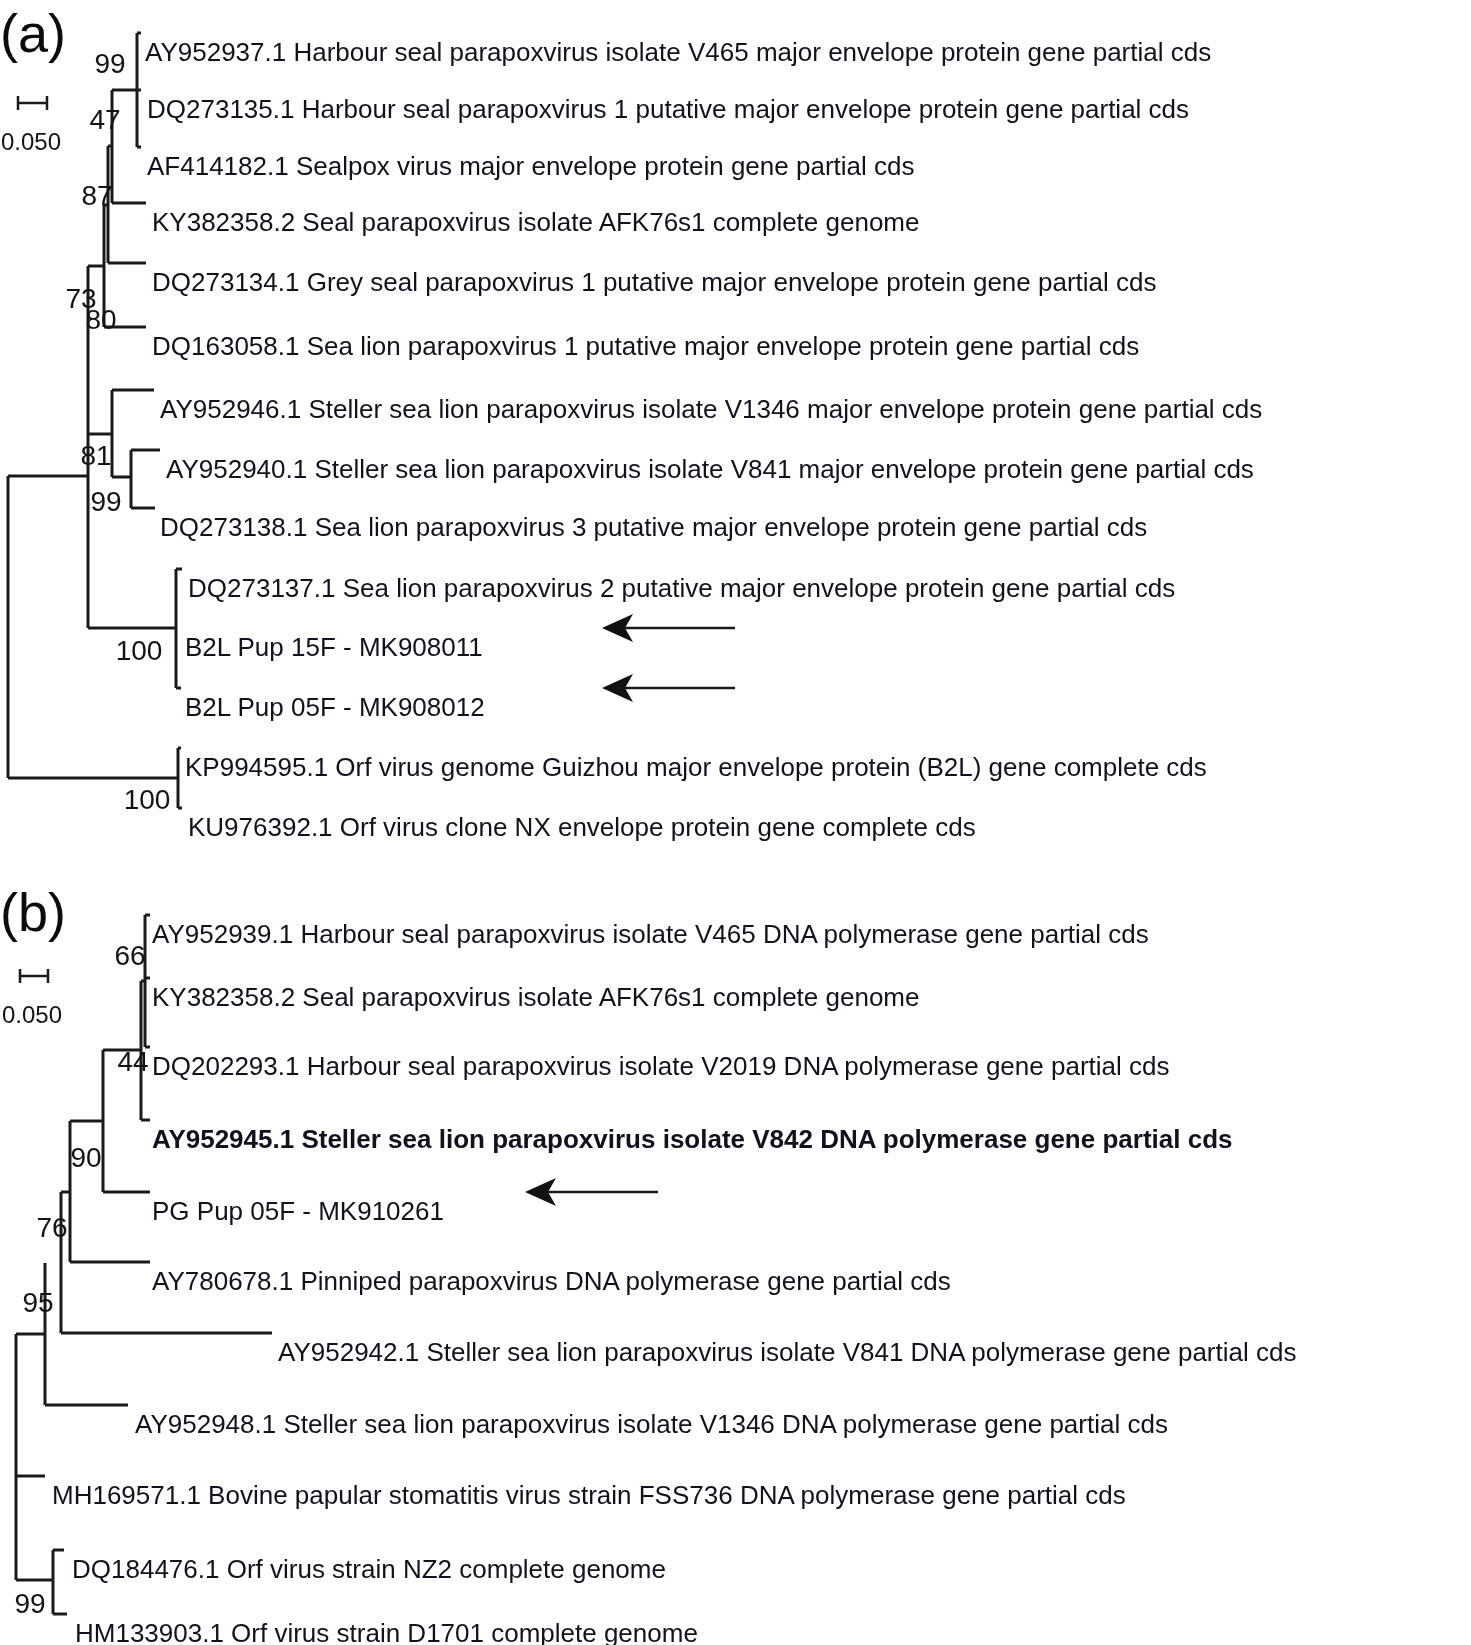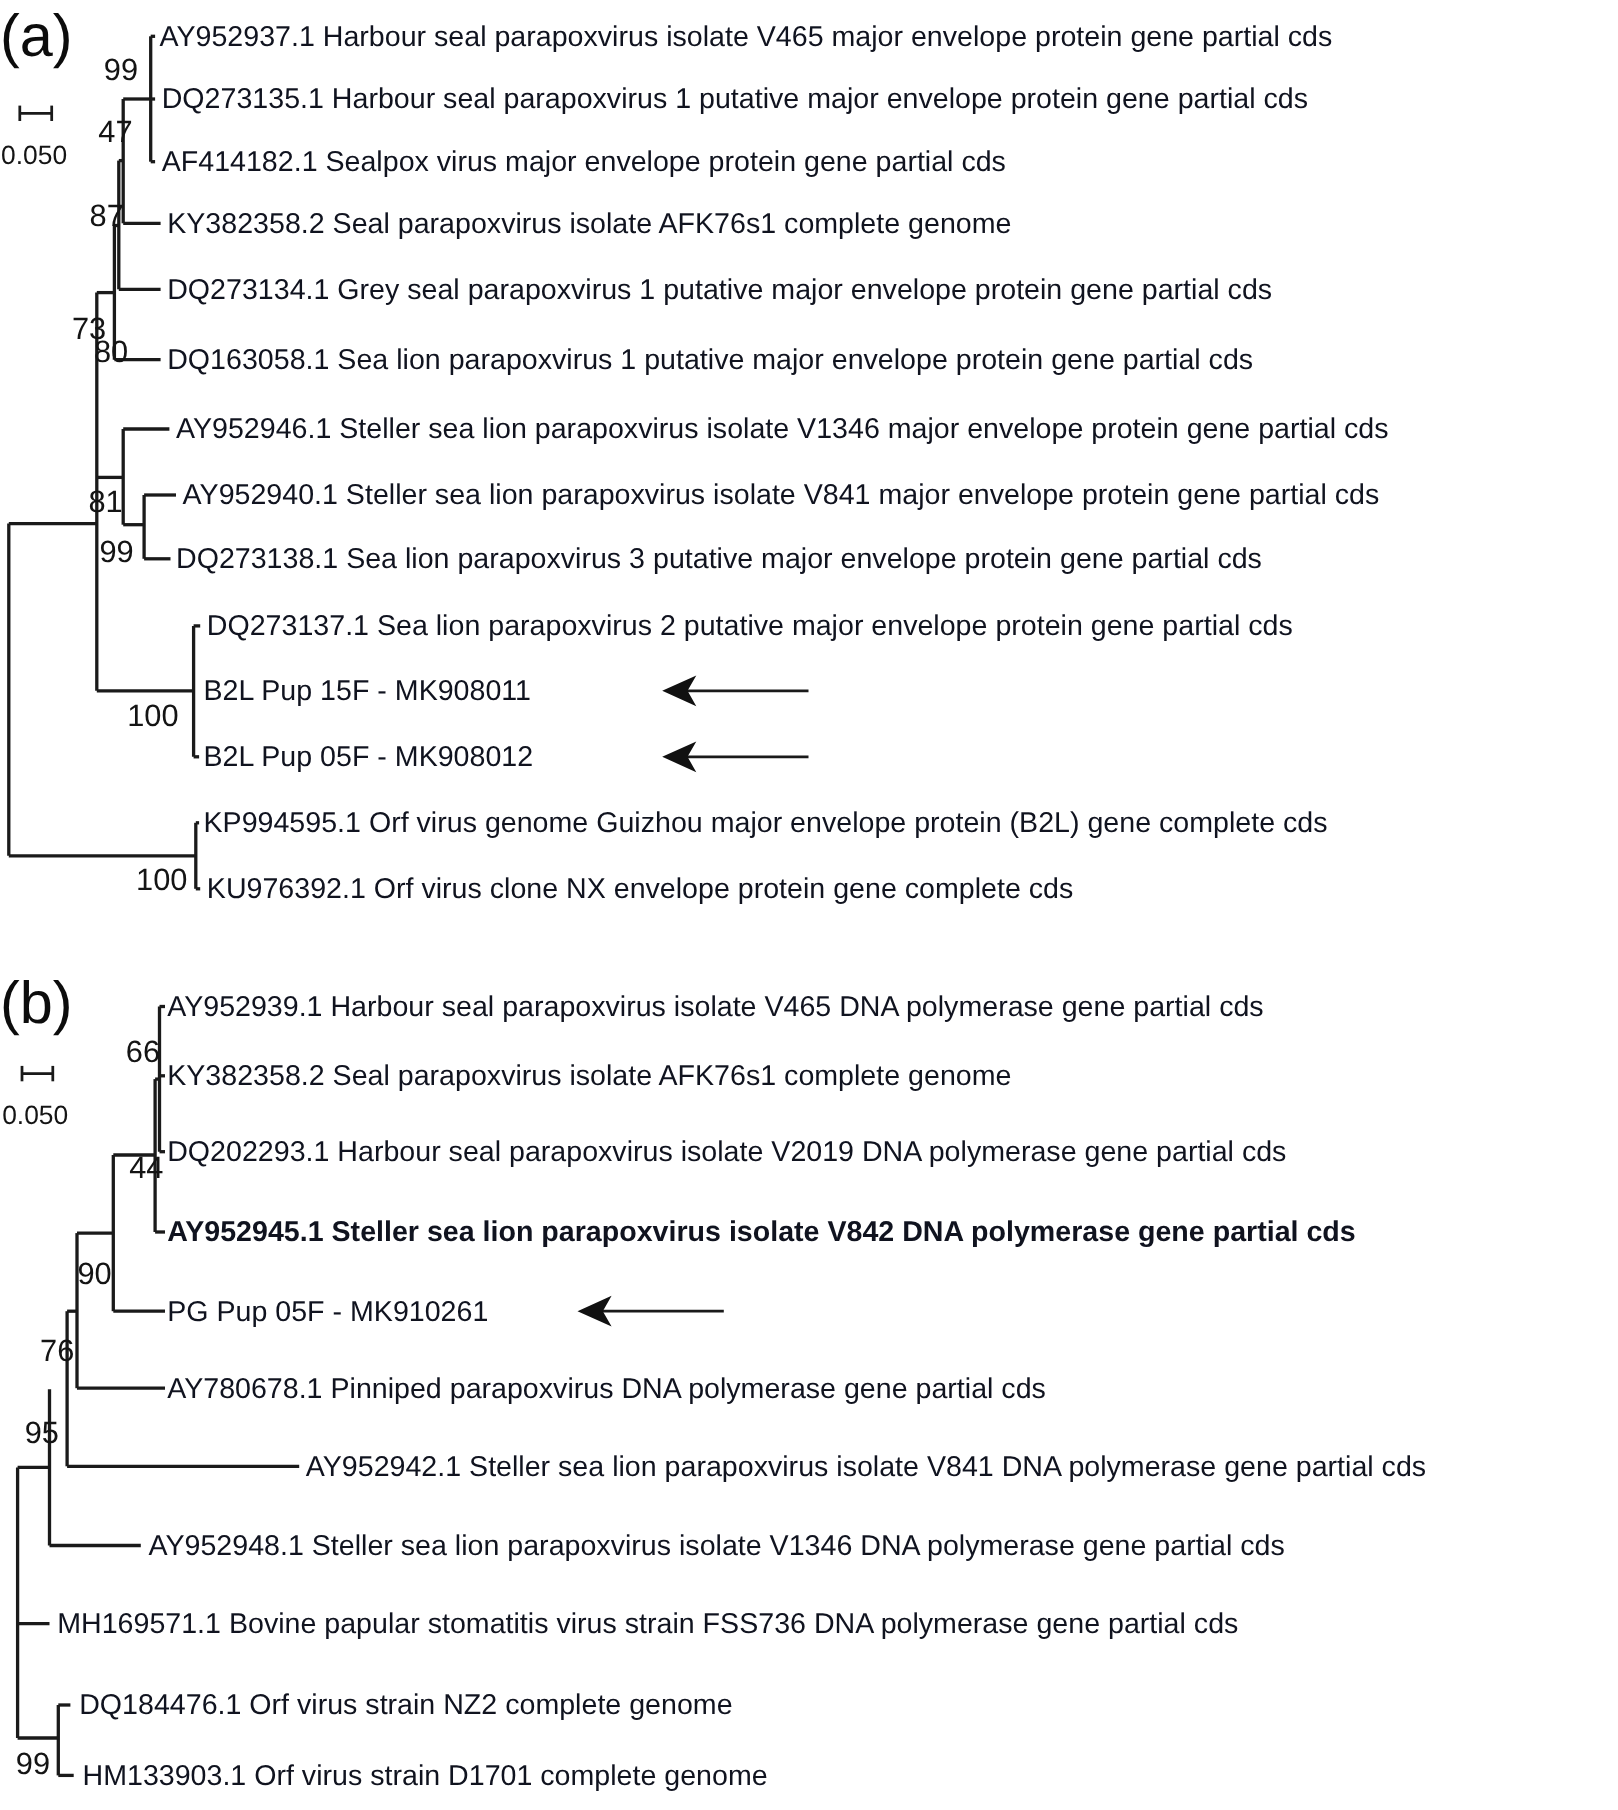--- a/index.html
+++ b/index.html
@@ -11,20 +11,21 @@
     overflow:hidden;
   }
   #tree-svg{position:absolute;left:0;top:0;}
   .tip-label{
     position:absolute;
     transform:translateY(-50%);
     white-space:nowrap;
     font-size:26px;
     color:#10131f;
     letter-spacing:0px;
+    margin-top:19px;
   }
   .bootstrap-label{
     position:absolute;
     transform:translate(-50%,-50%);
     white-space:nowrap;
     font-size:28px;
     color:#141414;
   }
   .panel-label{
     position:absolute;

